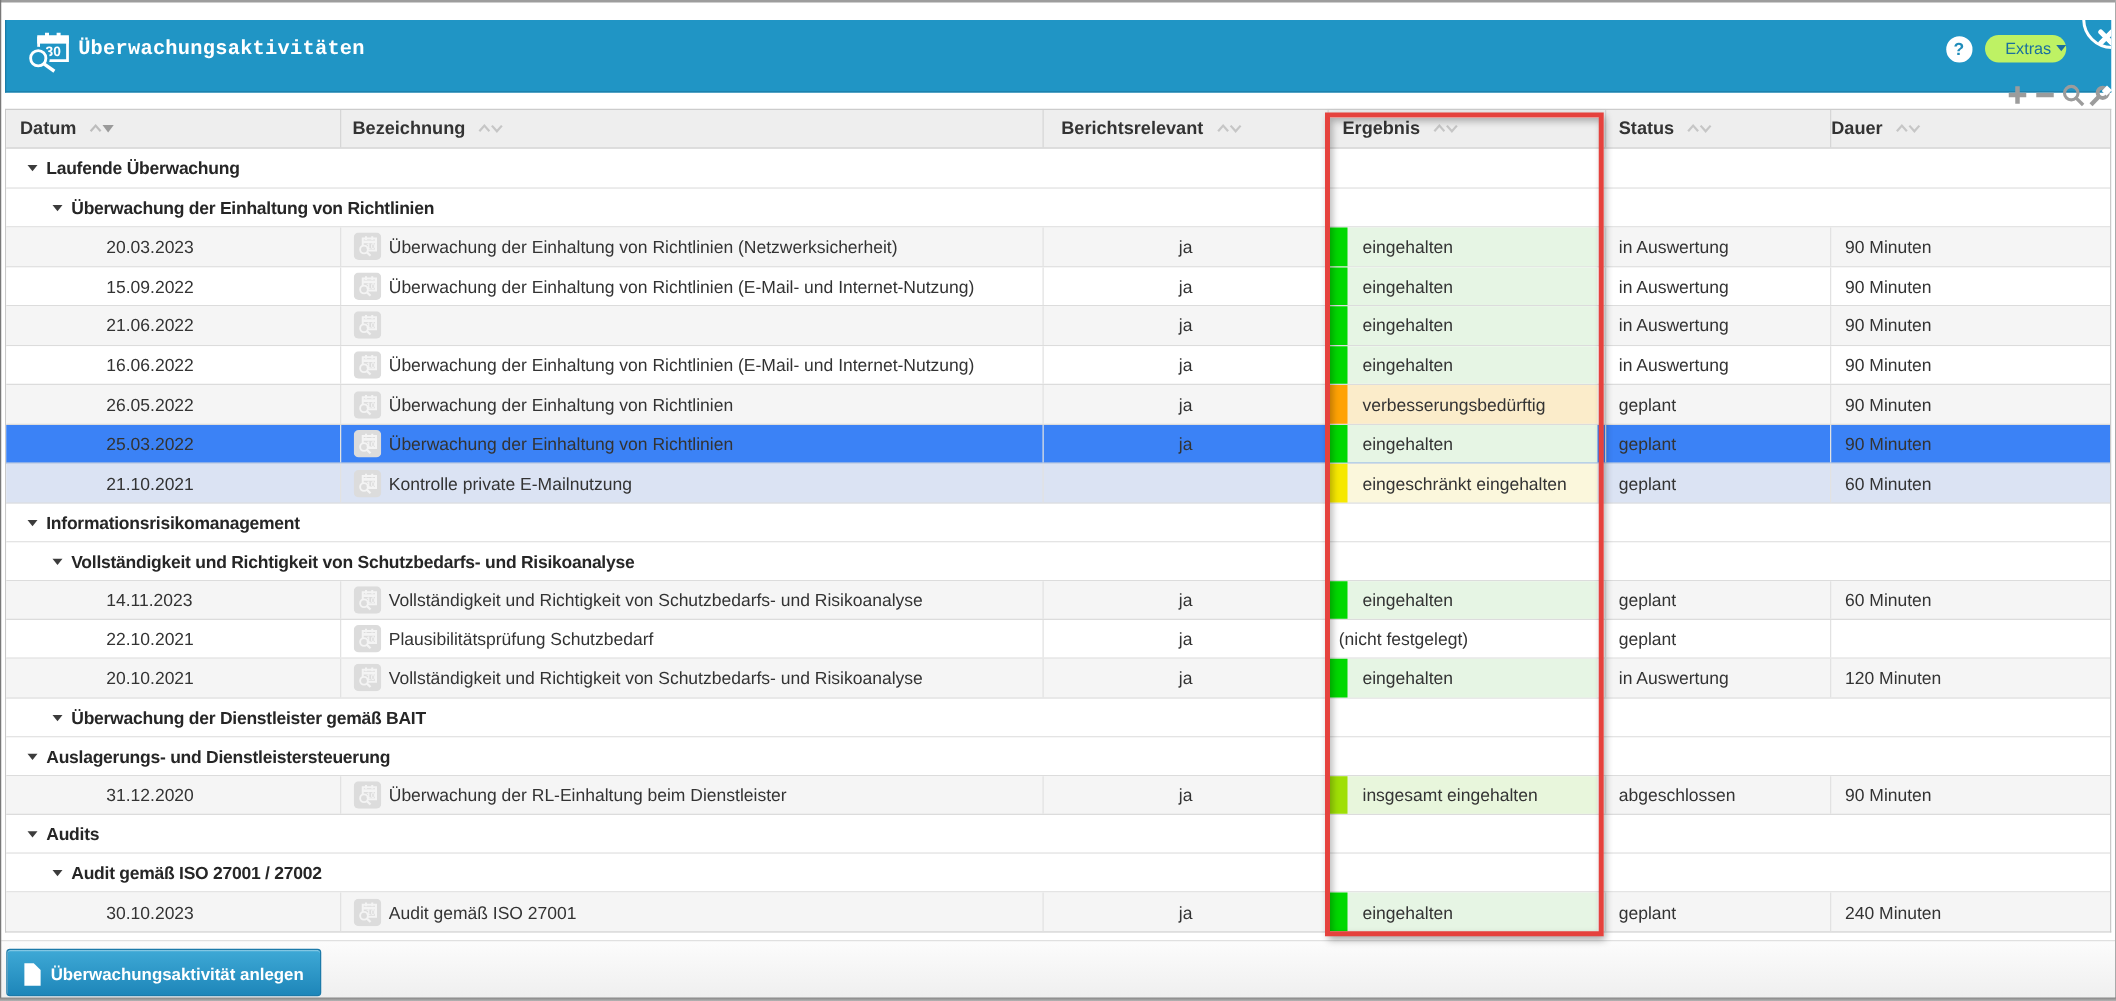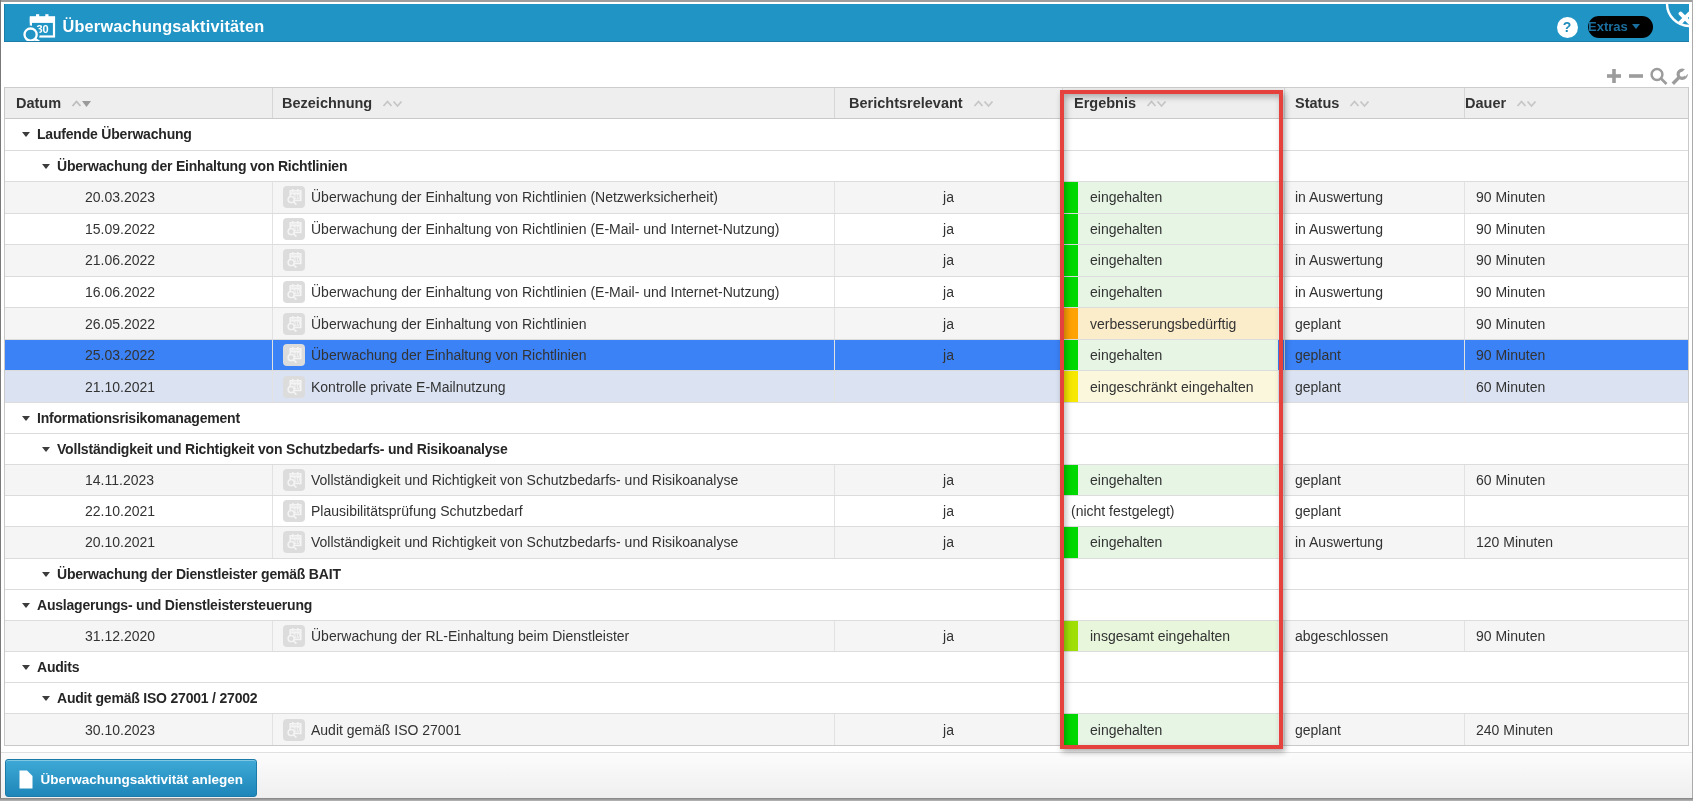--- a/index.html
+++ b/index.html
@@ -3,25 +3,25 @@
 <style>
 * { margin:0; padding:0; box-sizing:border-box; }
 html,body { width:1693px; height:801px; background:#fff; font-family:"Liberation Sans",sans-serif; overflow:hidden; }
 #page { position:relative; width:1693px; height:801px; background:#fff; }
 
 #btop { position:absolute; left:0; top:0; width:1693px; height:1.5px; background:#9d9d9d; }
 #bleft { position:absolute; left:0; top:0; width:1px; height:799px; background:#787878; }
 #bright { position:absolute; right:0; top:0; width:1px; height:799px; background:#aaaaaa; }
 #bbot { position:absolute; left:0; top:798px; width:1693px; height:3px; background:linear-gradient(#828282,#b8b8b8); }
 
-#tbar { position:absolute; left:4px; top:4px; width:1685px; height:38px; background:#2095c5; border-left:1.5px solid #1b7ca7; border-bottom:1.5px solid #1b7ca7; overflow:hidden; }
-#title { position:absolute; left:57.5px; top:13px; color:#fff; font-size:16.3px; font-weight:bold; letter-spacing:0.2px; }
+#tbar { position:absolute; left:4px; top:16px; width:1685px; height:58px; background:#2095c5; border-left:1.5px solid #1b7ca7; border-bottom:1.5px solid #1b7ca7; overflow:hidden; }
+#title { position:absolute; left:57.5px; top:13px; color:#fff; font-size:16.3px; font-weight:bold; letter-spacing:0.2px;font-family:Liberation Mono, monospace; }
 #hicon { position:absolute; left:14.5px; top:4.5px; }
 #help { position:absolute; left:1551.5px; top:12.5px; width:21px; height:21px; border-radius:50%; background:#fff; color:#1f8cba; font-size:14px; font-weight:bold; text-align:center; line-height:21px; }
-#extras { position:absolute; left:1583px; top:11.5px; width:65px; height:22px; border-radius:11px; background:#000000; color:#1a6f9e; font-size:13px; font-weight:bold; text-align:left; line-height:22px; }
+#extras { position:absolute; left:1583px; top:11.5px; width:65px; height:22px; border-radius:11px; background:#bef264; color:#1a6f9e; font-size:13px; font-weight:normal; text-align:right; line-height:22px; }
 #extras .dn { display:inline-block; width:0; height:0; border-left:4px solid transparent; border-right:4px solid transparent; border-top:5px solid #1a6f9e; margin-left:4px; vertical-align:middle; margin-top:-2px; }
 #closearc { position:absolute; right:0; top:0; }
 #closex { position:absolute; left:1672.5px; top:6.5px; }
 
 #tools { position:absolute; left:1600px; top:62px; }
 
 #tbl { position:absolute; left:4px; top:86.5px; width:1685px; border:1px solid #c9c9c9; border-top:1px solid #cccccc; }
 #thead { position:relative; height:31.5px; background:#eeeeee; border-bottom:1px solid #c9c9c9; }
 #thead .h { position:absolute; top:0; height:100%; display:flex; align-items:center; font-weight:bold; font-size:14.5px; color:#333; }
 #thead .sep { border-left:1px solid #d6d6d6; }

